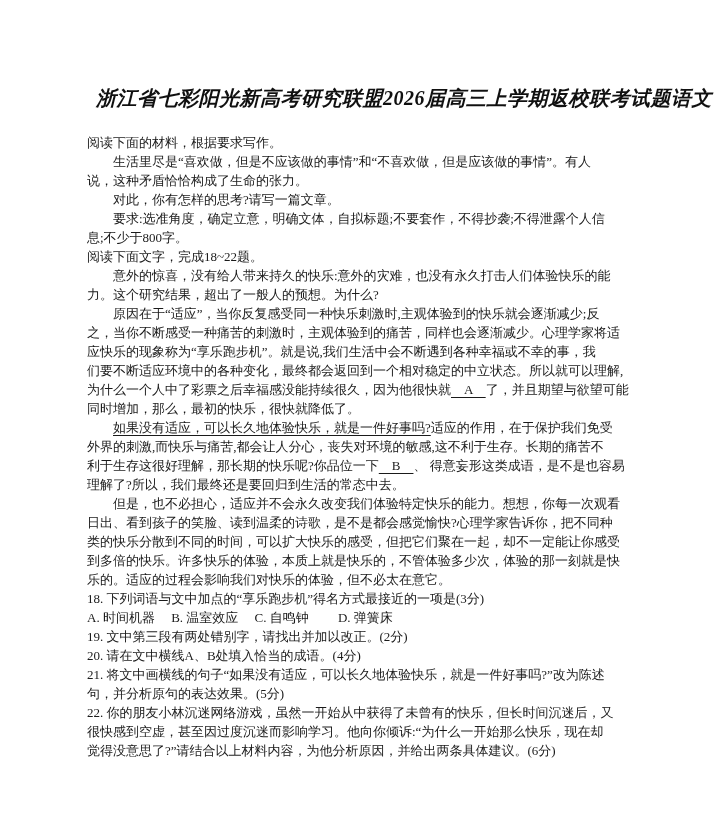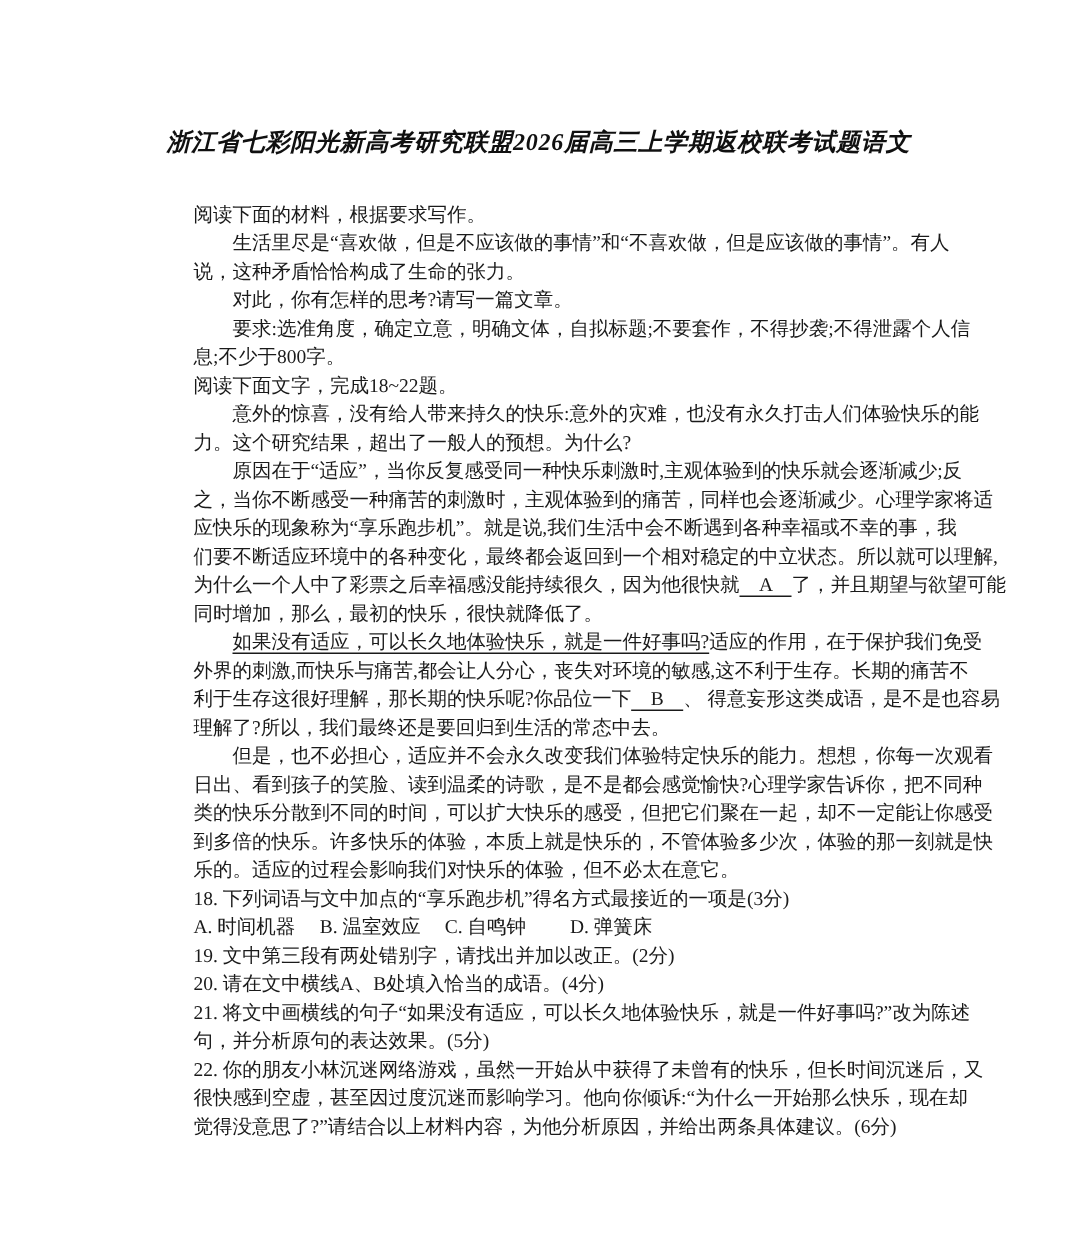--- a/index.html
+++ b/index.html
@@ -9,40 +9,39 @@
     font-family:"Liberation Serif", serif;
     color:#161616;
     position:relative;
     overflow:hidden;
   }
   .page {
     position:absolute; left:0; top:0; width:718px; height:825px; background:#ffffff;
   }
   .doc-title {
     position:absolute;
-    left:79px; top:85px;
+    left:96px; top:85px;
     width:560px;
-    font-size:16px;
+    font-size:20px;
     font-weight:bold;
     font-style:italic;
     letter-spacing:0.5px;
     white-space:pre;
     color:#101010;
-    text-align:center;
   }
   .doc-body {
     position:absolute;
     left:87px; top:133px;
     width:580px;
     font-size:13px;
     line-height:19px;
     white-space:pre;
     color:#1a1a1a;
   }
-  .text-line { height:19px;margin-left:42px; }
+  .text-line { height:19px; }
   .u {
     text-decoration:underline;
     text-underline-offset:3px;
   }
 </style>
 </head>
 <body>
 
 <div class="page">
   <div class="doc-title">浙江省七彩阳光新高考研究联盟2026届高三上学期返校联考试题语文</div>

